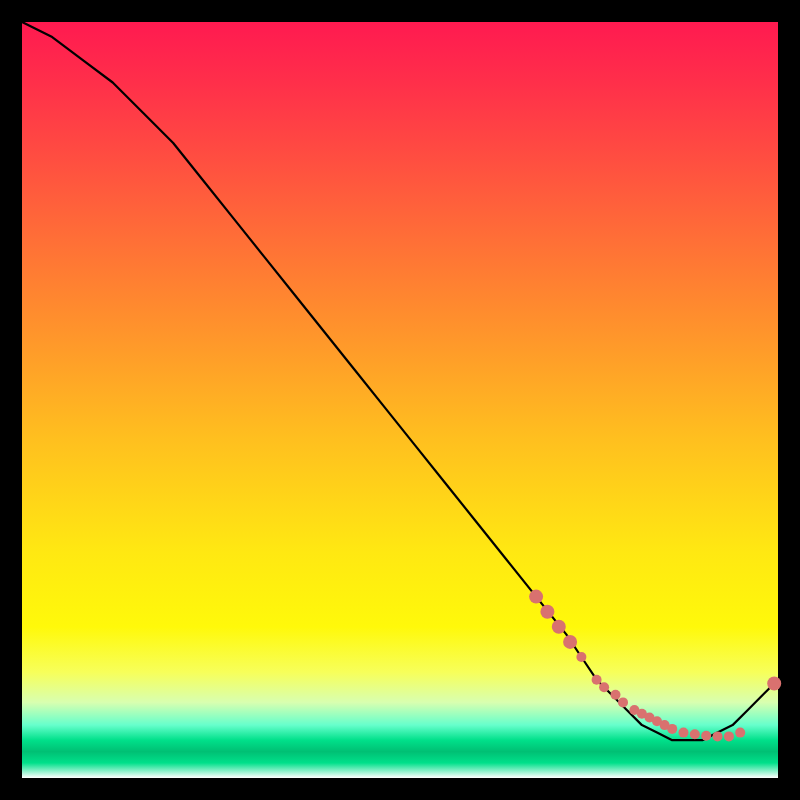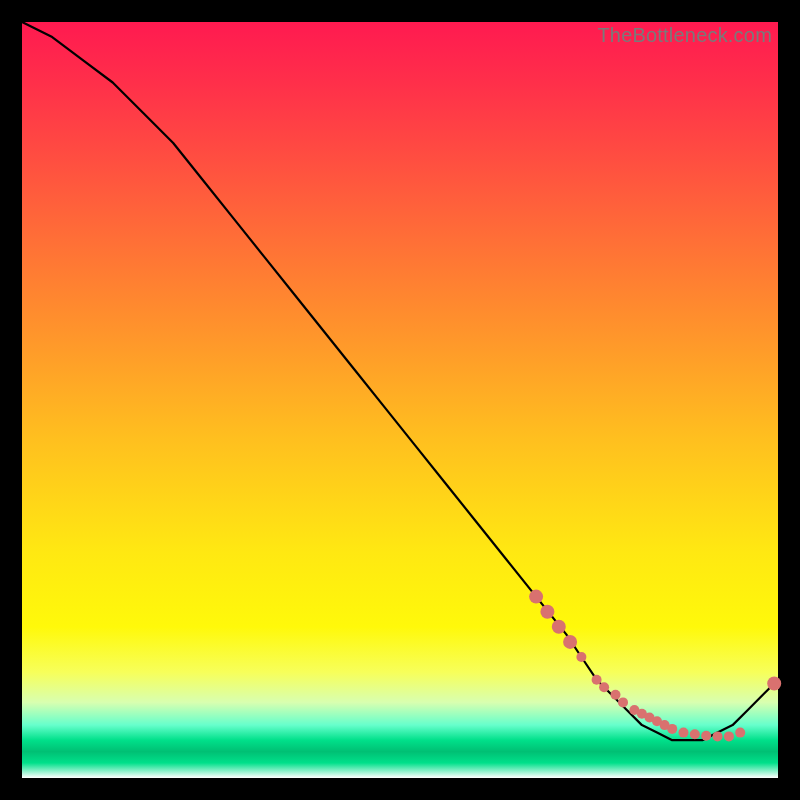--- a/index.html
+++ b/index.html
@@ -69,21 +69,20 @@
   .dot {
     fill: #d9716f;
     stroke: none;
   }
 </style>
 </head>
 <body>
 
 <div class="frame">
   <div class="plot">
-    <div class="watermark">TheBottleneck.com</div>
     <svg class="curve" viewBox="0 0 756 756" preserveAspectRatio="none">
       <path id="curve-path" class="line" d="M0.0 0.0 L30.2 15.1 L60.5 37.8 L90.7 60.5 L121.0 90.7 L151.2 121.0 L181.4 158.8 L211.7 196.6 L241.9 234.4 L272.2 272.2 L302.4 310.0 L332.6 347.8 L362.9 385.6 L393.1 423.4 L423.4 461.2 L453.6 499.0 L483.8 536.8 L514.1 574.6 L544.3 612.4 L559.4 635.0 L574.6 657.7 L589.7 672.8 L604.8 688.0 L619.9 703.1 L635.0 710.6 L650.2 718.2 L665.3 718.2 L680.4 718.2 L695.5 710.6 L710.6 703.1 L725.8 688.0 L740.9 672.8 L756.0 657.7"></path>
       <g id="dots">
           <circle cx="514.1" cy="574.6" r="7" class="dot" fill="#d9716f"></circle>
           <circle cx="525.4" cy="589.7" r="7" class="dot" fill="#d9716f"></circle>
           <circle cx="536.8" cy="604.8" r="7" class="dot" fill="#d9716f"></circle>
           <circle cx="548.1" cy="619.9" r="7" class="dot" fill="#d9716f"></circle>
           <circle cx="559.4" cy="635.0" r="5" class="dot" fill="#d9716f"></circle>
           <circle cx="574.6" cy="657.7" r="5" class="dot" fill="#d9716f"></circle>
           <circle cx="582.1" cy="665.3" r="5" class="dot" fill="#d9716f"></circle>

